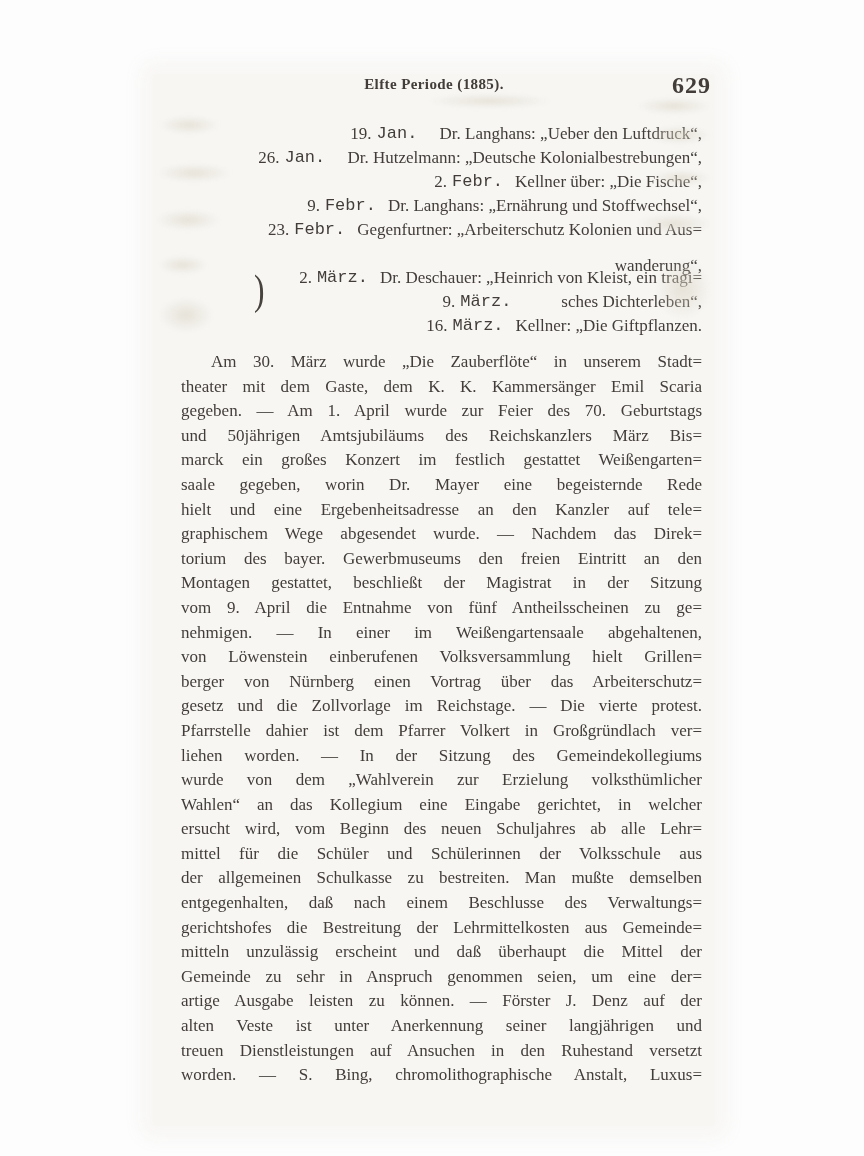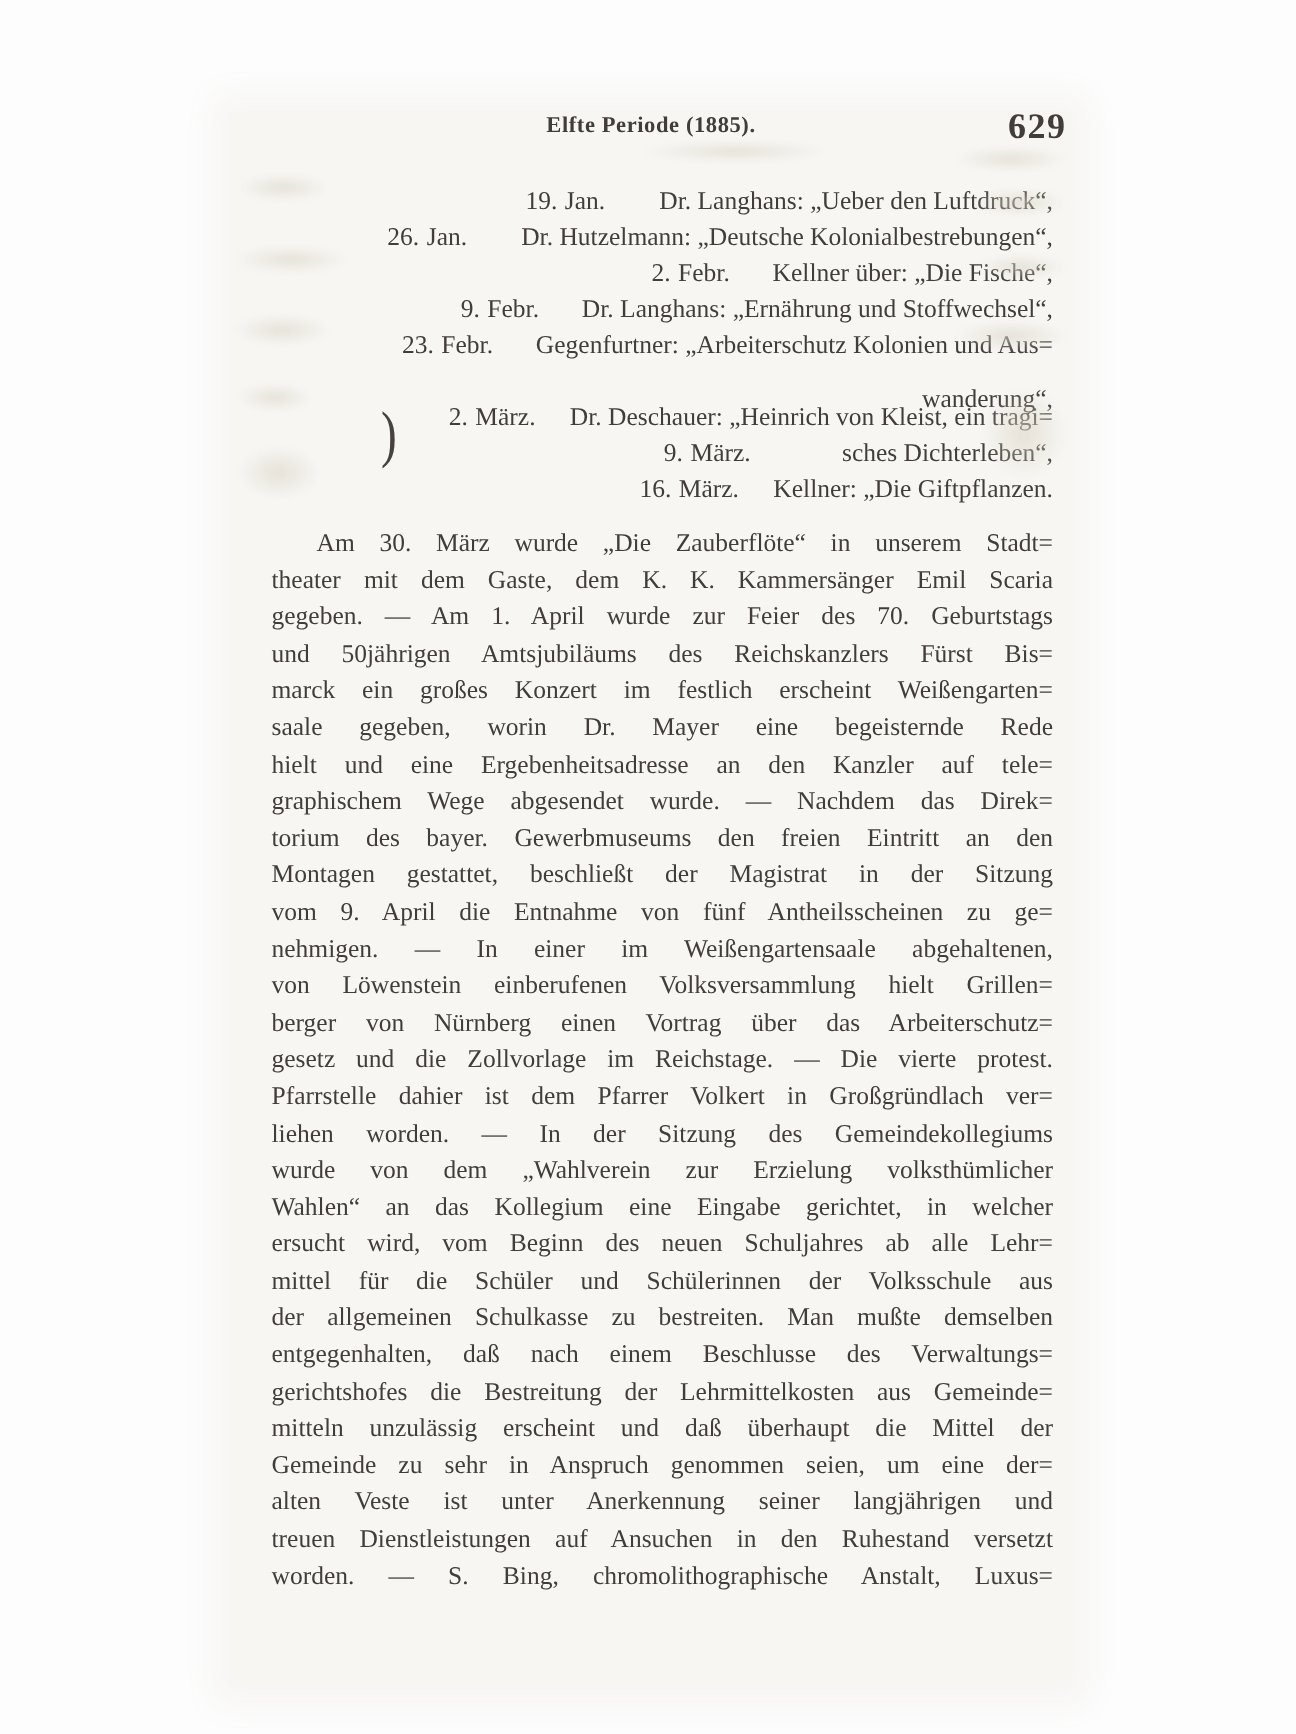--- a/index.html
+++ b/index.html
@@ -54,21 +54,21 @@
     margin: 22px 13px 0 13px;
     font-size: 17px;
   }
   .lec-row {
     display: flex;
     height: 24px;
     line-height: 24px;
     justify-content: flex-end;
   }
   .lec-day   { width: 32px; text-align: right; flex: 0 0 auto; }
-  .lec-month { width: 55px; padding-left: 5px; flex: 0 0 auto; }
+  .lec-month { width: 55px; padding-left: 5px; flex: 0 0 auto; font-family: Liberation Mono, monospace; }
   .lec-entry { padding-left: 8px; white-space: nowrap; }
   .lec-row.continuation .lec-entry { padding-left: 20px; margin-top: 12px; }
   .lec-row.indent2 .lec-entry { padding-left: 46px; }
   .pair-brace {
     position: absolute;
     left: 88px;
     top: 144px;
     height: 48px;
     line-height: 48px;
     font-size: 42px;
@@ -155,22 +155,22 @@
         <span class="lec-month">März.</span>
         <span class="lec-entry">Kellner: „Die Giftpflanzen.</span>
       </div>
       <span class="pair-brace">)</span>
     </div>
 
     <div class="body-text">
       <div class="pline first">Am 30. März wurde „Die Zauberflöte“ in unserem Stadt=</div>
       <div class="pline">theater mit dem Gaste, dem K. K. Kammersänger Emil Scaria</div>
       <div class="pline">gegeben. — Am 1. April wurde zur Feier des 70. Geburtstags</div>
-      <div class="pline">und 50jährigen Amtsjubiläums des Reichskanzlers Fürst Bis=</div>
-      <div class="pline">marck ein großes Konzert im festlich erscheint Weißengarten=</div>
+      <div class="pline">und 50jährigen Amtsjubiläums des Reichskanzlers März Bis=</div>
+      <div class="pline">marck ein großes Konzert im festlich gestattet Weißengarten=</div>
       <div class="pline">saale gegeben, worin Dr. Mayer eine begeisternde Rede</div>
       <div class="pline">hielt und eine Ergebenheitsadresse an den Kanzler auf tele=</div>
       <div class="pline">graphischem Wege abgesendet wurde. — Nachdem das Direk=</div>
       <div class="pline">torium des bayer. Gewerbmuseums den freien Eintritt an den</div>
       <div class="pline">Montagen gestattet, beschließt der Magistrat in der Sitzung</div>
       <div class="pline">vom 9. April die Entnahme von fünf Antheilsscheinen zu ge=</div>
       <div class="pline">nehmigen. — In einer im Weißengartensaale abgehaltenen,</div>
       <div class="pline">von Löwenstein einberufenen Volksversammlung hielt Grillen=</div>
       <div class="pline">berger von Nürnberg einen Vortrag über das Arbeiterschutz=</div>
       <div class="pline">gesetz und die Zollvorlage im Reichstage. — Die vierte protest.</div>
@@ -178,20 +178,21 @@
       <div class="pline">liehen worden. — In der Sitzung des Gemeindekollegiums</div>
       <div class="pline">wurde von dem „Wahlverein zur Erzielung volksthümlicher</div>
       <div class="pline">Wahlen“ an das Kollegium eine Eingabe gerichtet, in welcher</div>
       <div class="pline">ersucht wird, vom Beginn des neuen Schuljahres ab alle Lehr=</div>
       <div class="pline">mittel für die Schüler und Schülerinnen der Volksschule aus</div>
       <div class="pline">der allgemeinen Schulkasse zu bestreiten. Man mußte demselben</div>
       <div class="pline">entgegenhalten, daß nach einem Beschlusse des Verwaltungs=</div>
       <div class="pline">gerichtshofes die Bestreitung der Lehrmittelkosten aus Gemeinde=</div>
       <div class="pline">mitteln unzulässig erscheint und daß überhaupt die Mittel der</div>
       <div class="pline">Gemeinde zu sehr in Anspruch genommen seien, um eine der=</div>
+      <div class="pline">artige Ausgabe leisten zu können. — Förster J. Denz auf der</div>
       <div class="pline">alten Veste ist unter Anerkennung seiner langjährigen und</div>
       <div class="pline">treuen Dienstleistungen auf Ansuchen in den Ruhestand versetzt</div>
       <div class="pline">worden. — S. Bing, chromolithographische Anstalt, Luxus=</div>
     </div>
   </div>
 
   <div class="smudge" style="left:160px; top:116px; width:58px; height:18px;"></div>
   <div class="smudge" style="left:158px; top:164px; width:72px; height:18px;"></div>
   <div class="smudge" style="left:157px; top:210px; width:62px; height:20px;"></div>
   <div class="smudge" style="left:159px; top:256px; width:48px; height:18px;"></div>

